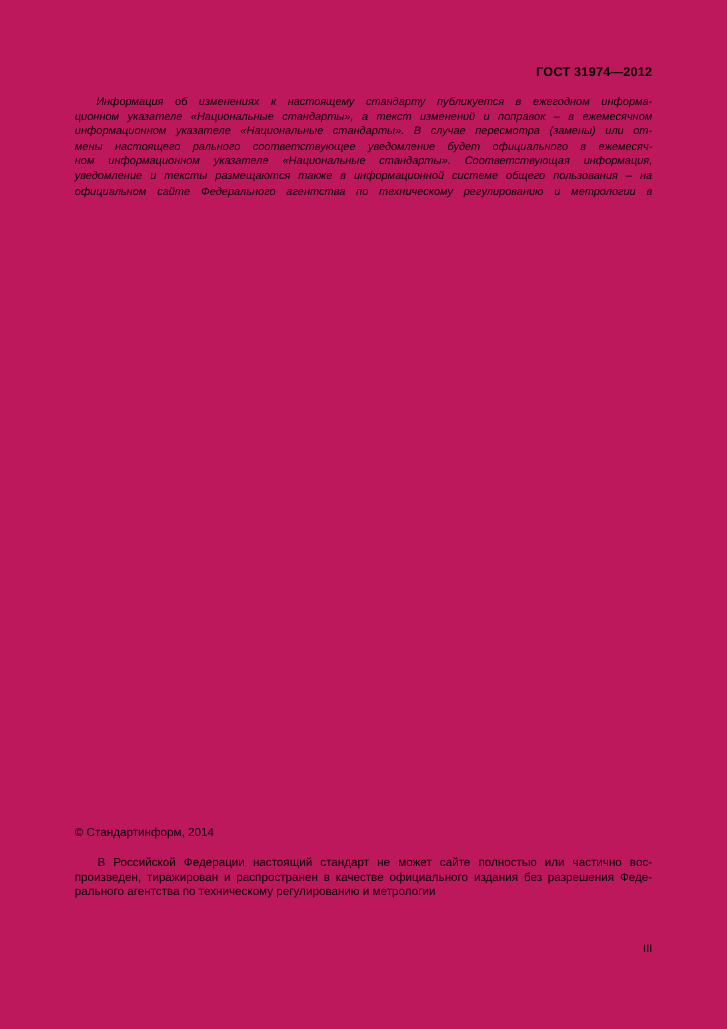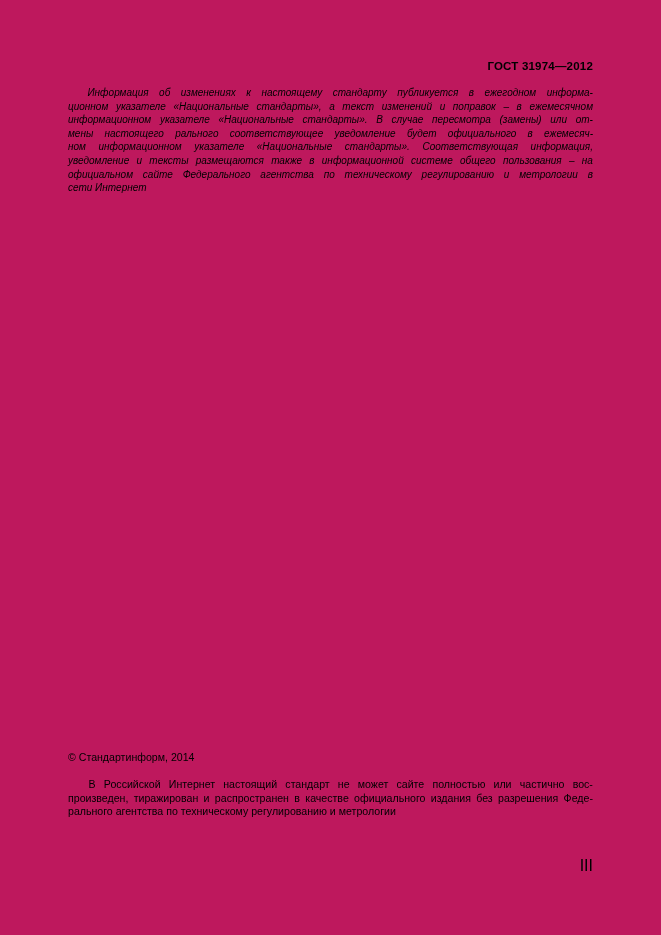--- a/index.html
+++ b/index.html
@@ -96,21 +96,21 @@
   }
 
   
   .folio {
     position: absolute;
     top: 857px;
     left: 68px;
     right: 68px;
     text-align: right;
     font-family: "Liberation Sans", sans-serif;
-    font-size: 16px;
+    font-size: 10px;
     color: #000000;
   }
 </style>
 </head>
 <body>
 
 <div class="page">
 
   <div class="running-header">ГОСТ 31974—2012</div>
 
@@ -192,30 +192,29 @@
         <span class="w">сайте</span>
         <span class="w">Федерального</span>
         <span class="w">агентства</span>
         <span class="w">по</span>
         <span class="w">техническому</span>
         <span class="w">регулированию</span>
         <span class="w">и</span>
         <span class="w">метрологии</span>
         <span class="w">в</span>
       </div>
-      <div class="note-line last">сети Интернет</div>
     </div>
 
   <div class="copyright">© Стандартинформ, 2014</div>
 
   <div class="bottom-block">
       <div class="bottom-line">
         <span class="w">&nbsp;&nbsp;&nbsp;&nbsp;&nbsp;&nbsp;&nbsp;В</span>
         <span class="w">Российской</span>
-        <span class="w">Интернет</span>
+        <span class="w">Федерации</span>
         <span class="w">настоящий</span>
         <span class="w">стандарт</span>
         <span class="w">не</span>
         <span class="w">может</span>
         <span class="w">сайте</span>
         <span class="w">полностью</span>
         <span class="w">или</span>
         <span class="w">частично</span>
         <span class="w">вос-</span>
       </div>

